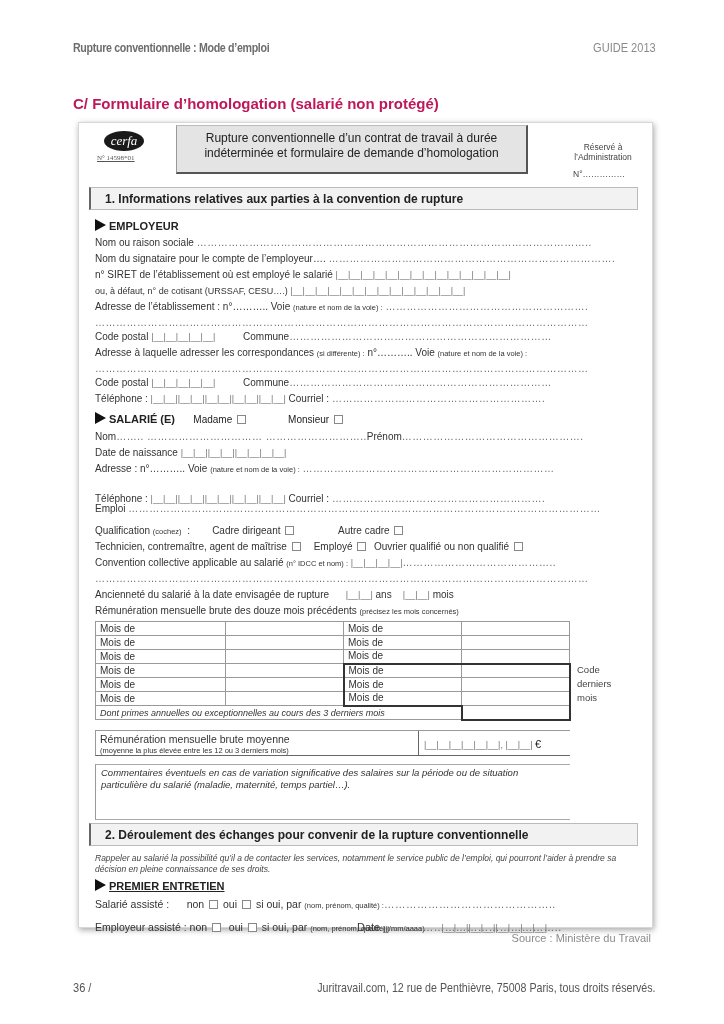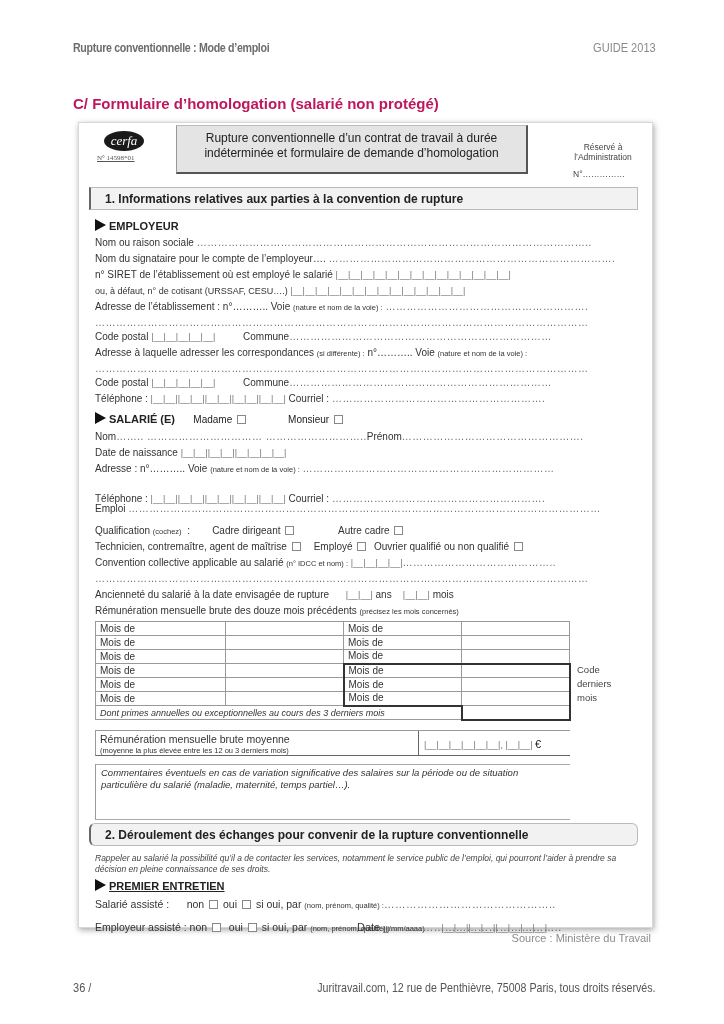--- a/index.html
+++ b/index.html
@@ -168,21 +168,21 @@
     <div class="avg-left">
         <div>Rémunération mensuelle brute moyenne</div>
         <div class="sm">(moyenne la plus élevée entre les 12 ou 3 derniers mois)</div>
       </div>
     <div class="divider"></div>
     <div class="avg-right">|__|__|__|__|__|__|, |__|__| <span class="euro">€</span></div>
   </div>
 
   <div class="comment-box">Commentaires éventuels en cas de variation significative des salaires sur la période ou de situation particulière du salarié (maladie, maternité, temps partiel…).</div>
 
-  <div class="sec-bar" style="top:700px;border-radius:6px;">2. Déroulement des échanges pour convenir de la rupture conventionnelle</div>
+  <div class="sec-bar" style="top:700px;">2. Déroulement des échanges pour convenir de la rupture conventionnelle</div>
 
   <div class="italic-note">Rappeler au salarié la possibilité qu’il a de contacter les services, notamment le service public de l’emploi, qui pourront l’aider à prendre sa décision en pleine connaissance de ses droits.</div>
 
   <div class="sub-head" style="top:756px;text-decoration:underline;"><span class="tri"></span><span>PREMIER ENTRETIEN</span></div>
   <div class="line" style="top:758px; left:278px;margin-top:40px;"><span style="font-size:11px;">Date</span> <span class="sm">(jj/mm/aaaa)</span>&nbsp;&nbsp;&nbsp;&nbsp;&nbsp;&nbsp;<span class="cells">|__|__||__|__||__|__|__|__|</span></div>
 
   <div class="line" style="top:775px; font-size:10.5px;"><span>Salarié assisté :</span>&nbsp;&nbsp;&nbsp;&nbsp;&nbsp;&nbsp;<span>non</span> <span class="chk"></span>&nbsp;<span>oui</span> <span class="chk"></span>&nbsp;<span>si oui, par</span> <span class="sm">(nom, prénom, qualité) :</span><span class="dots">………………………………………..</span></div>
   <div class="line" style="top:789px; font-size:10.5px;margin-top:9px;"><span>Employeur assisté :</span> <span>non</span> <span class="chk"></span>&nbsp;&nbsp;<span>oui</span> <span class="chk"></span>&nbsp;<span>si oui, par</span> <span class="sm">(nom, prénom, qualité) :</span><span class="dots">………………………………………..</span></div>
 </div>
 

